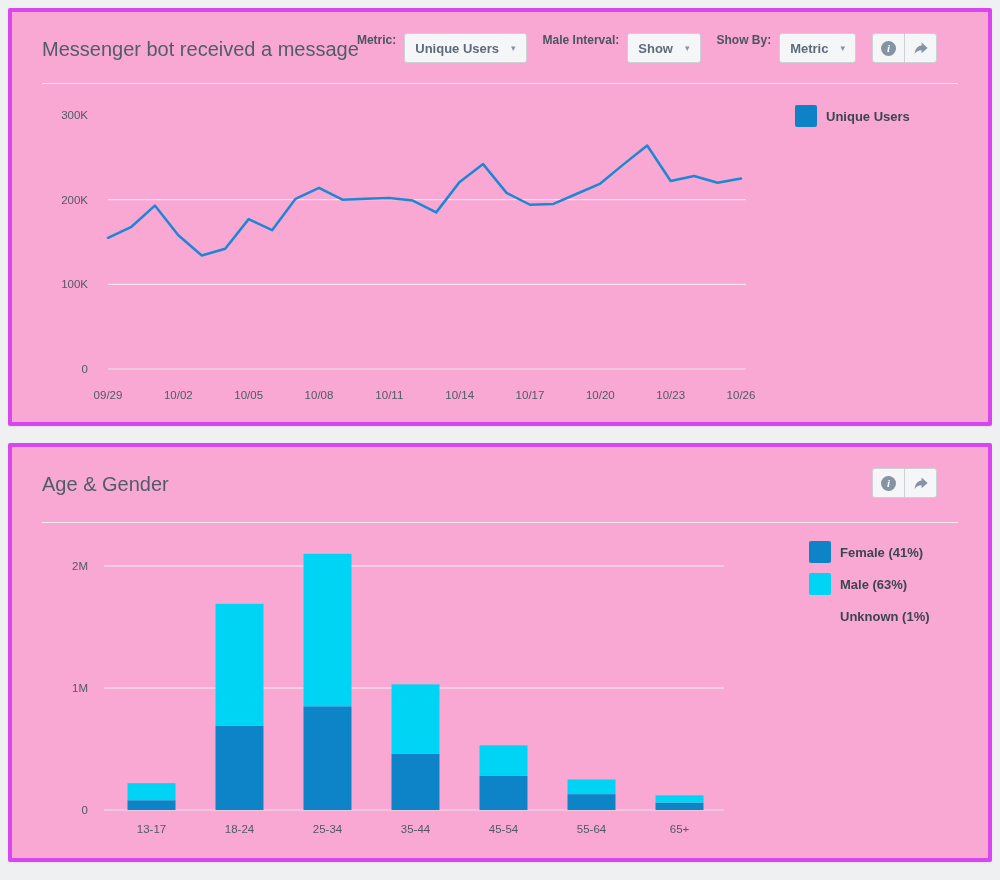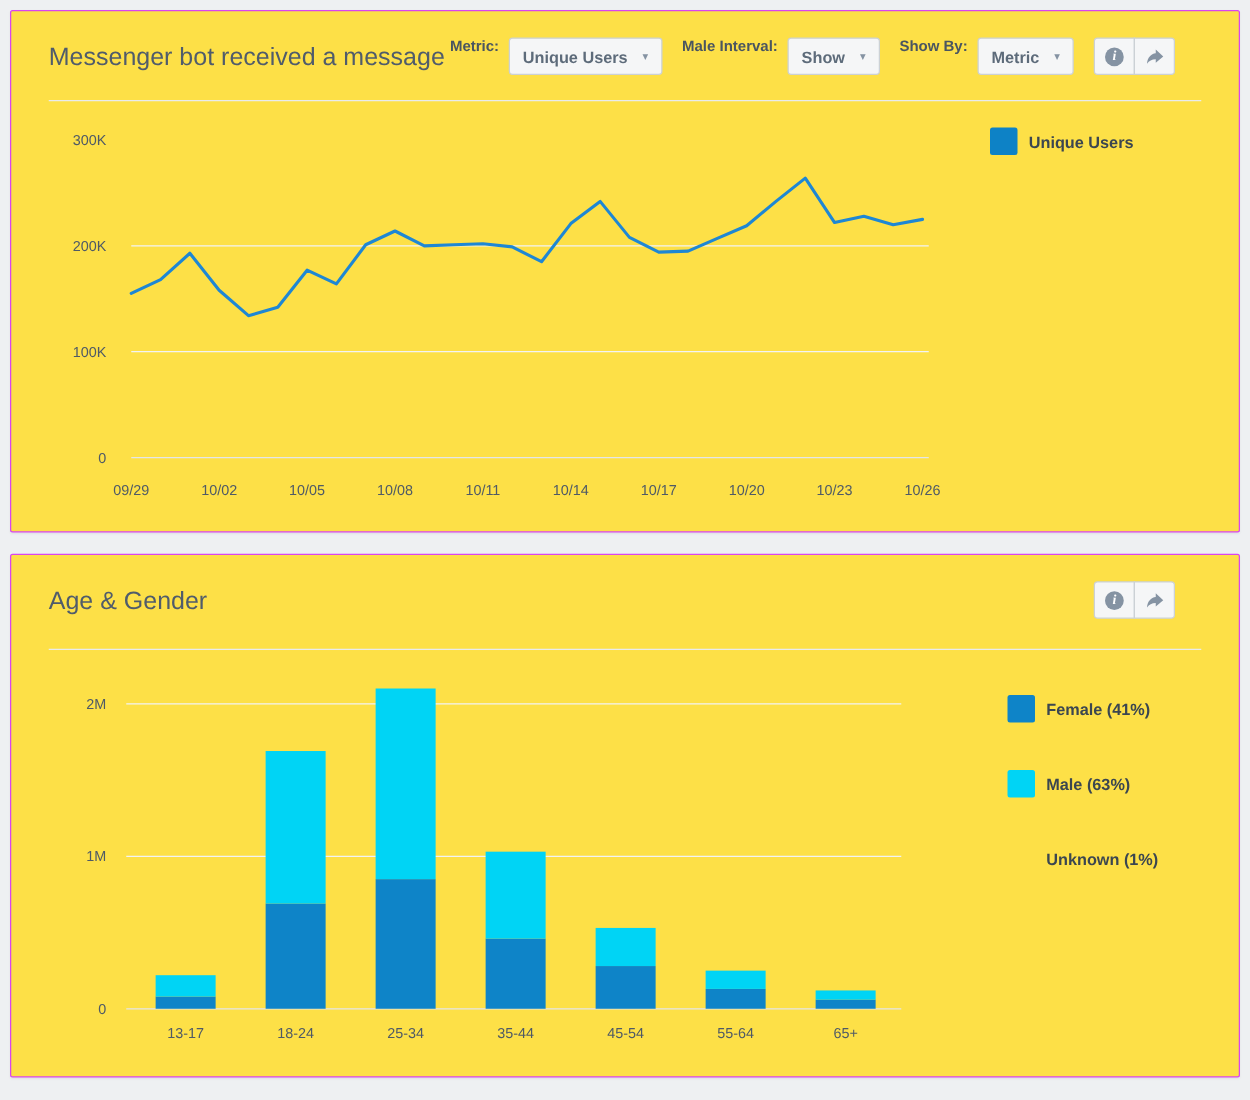--- a/index.html
+++ b/index.html
@@ -4,21 +4,21 @@
 <style>
   html,body{margin:0;padding:0;}
   body{
     width:1000px;height:880px;
     background:#eef0f2;
     font-family:"Liberation Sans","DejaVu Sans",sans-serif;
     position:relative;
   }
   .panel{
     position:absolute;left:8px;width:984px;
-    background:#fde047;border:1px solid #d946ef;border-radius:2px;
+    background:#f9a8d4;border:4px solid #d946ef;border-radius:2px;
     box-shadow:0 1px 2px rgba(0,0,0,.06);
     box-sizing:border-box;
   }
   #panel1{top:8px;height:418px;}
   #panel2{top:443px;height:419px;}
   .panel-title{
     position:absolute;left:30px;top:27px;margin:0;
     font-size:20px;font-weight:400;color:#505c6b;line-height:1;
   }
   .divider{position:absolute;left:30px;right:30px;height:1px;background:#e9ebed;}
@@ -49,21 +49,21 @@
     color:#ffffff;font-family:"Liberation Serif",serif;font-style:italic;
     font-weight:bold;font-size:11px;line-height:15px;text-align:center;
     display:inline-block;
   }
   .chart-svg{position:absolute;left:0;}
   #line-chart{top:71px;}
   #bar-chart{top:75px;}
   svg text.tick{font-family:"Liberation Sans","DejaVu Sans",sans-serif;font-size:11.5px;fill:#4f5a66;}
   .legend{position:absolute;display:flex;flex-direction:column;}
   #legend1{left:783px;top:93px;}
-  #legend2{left:797px;top:112px;gap:28px;}
+  #legend2{left:797px;top:94px;}
   .legend-row{display:flex;align-items:center;margin-bottom:10px;height:22px;}
   .swatch{width:22px;height:22px;border-radius:2px;margin-right:9px;flex:0 0 auto;}
   .legend-text{font-size:13px;font-weight:bold;color:#3b4650;white-space:nowrap;}
 </style>
 </head>
 <body>
 
 <div class="panel" id="panel1">
   <h1 class="panel-title">Messenger bot received a message</h1>
   <div class="header-controls">

